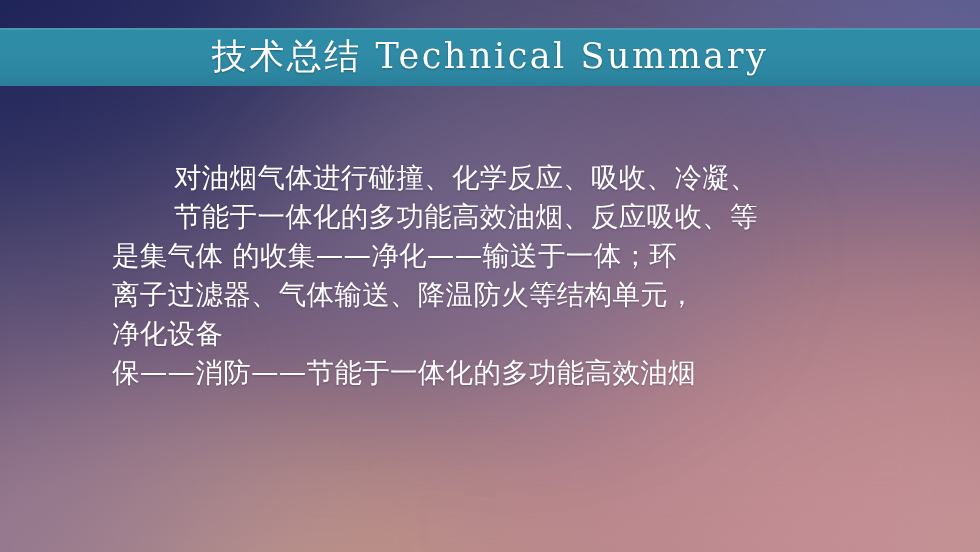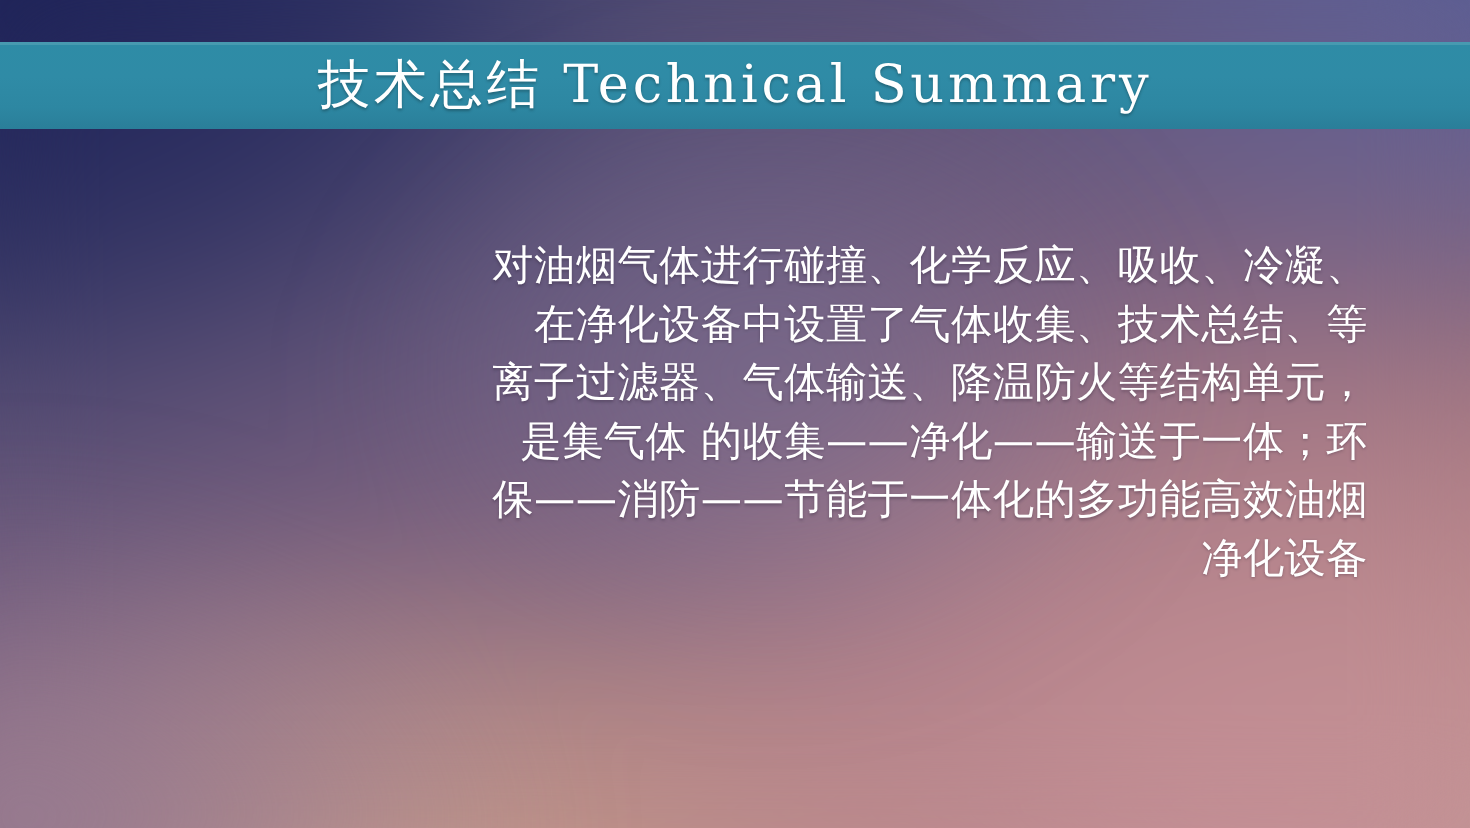--- a/index.html
+++ b/index.html
@@ -91,40 +91,39 @@
     z-index:4;
   }
   .copy-line {
     font-family:"DejaVu Sans", "Liberation Sans", sans-serif;
     font-size:27.5px;
     line-height:39px;
     color:#ffffff;
     letter-spacing:0.3px;
     white-space:pre;
     text-shadow:0 1px 2px rgba(40,30,50,0.35);
-    text-align:right;
   }
   .copy-line.indent { text-indent:62px; }
 </style>
 </head>
 <body>
 
 <div id="slide">
 
   <div class="bg-layer bg-base bg-blur"></div>
   <div class="bg-layer bg-blob-a bg-blur"></div>
   <div class="bg-layer bg-blob-b bg-blur"></div>
   <div class="bg-layer bg-blob-c bg-blur"></div>
 
   <div class="title-band">
     <div class="title-text">技术总结 Technical Summary</div>
   </div>
 
   <div class="body-copy">
     <div class="copy-line indent">对油烟气体进行碰撞、化学反应、吸收、冷凝、</div>
-    <div class="copy-line indent">在净化设备中设置了气体收集、技术总结、等</div>
+    <div class="copy-line indent">节能于一体化的多功能高效油烟、反应吸收、等</div>
+    <div class="copy-line">是集气体 的收集——净化——输送于一体；环</div>
     <div class="copy-line">离子过滤器、气体输送、降温防火等结构单元，</div>
-    <div class="copy-line">是集气体 的收集——净化——输送于一体；环</div>
+    <div class="copy-line">净化设备</div>
     <div class="copy-line">保——消防——节能于一体化的多功能高效油烟</div>
-    <div class="copy-line">净化设备</div>
   </div>
 
 </div>
 
 </body></html>

